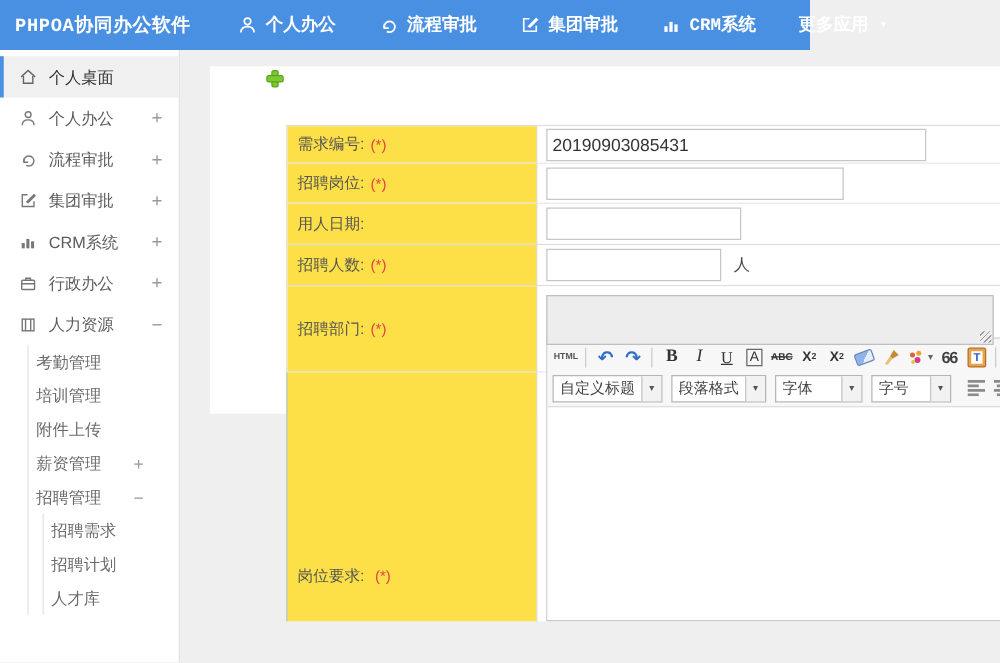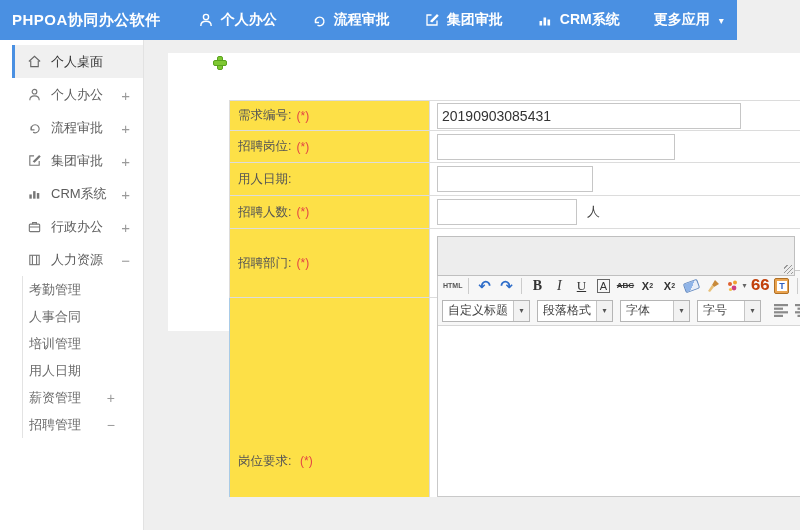--- a/index.html
+++ b/index.html
@@ -2,31 +2,31 @@
 <html><head>
 <meta charset="utf-8">
 <style>
   html,body{margin:0;padding:0;}
   body{
     width:800px;height:530px;overflow:hidden;position:relative;
     background:#efefef;font-family:"Liberation Sans","DejaVu Sans",sans-serif;
     -webkit-font-smoothing:antialiased;
   }
   
-  .topbar{position:absolute;left:0;top:0;width:737px;height:40px;background:#4a90e2;display:flex;align-items:center;z-index:5;}
+  .topbar{position:absolute;left:0;top:0;width:648px;height:40px;background:#4a90e2;display:flex;align-items:center;z-index:5;font-family:Liberation Mono, monospace;}
   .logo{width:185px;padding-left:12px;color:#fff;font-size:15px;font-weight:bold;letter-spacing:.5px;white-space:nowrap;}
   .hamburger{width:18px;height:13px;display:flex;flex-direction:column;justify-content:space-between;cursor:pointer;margin-right:20px;}
   .hamburger span{display:block;height:2.5px;background:#fff;border-radius:1px;}
   .topnav{display:flex;align-items:center;height:40px;}
   .topnav-item{display:flex;align-items:center;gap:7px;padding:0 17px;height:40px;color:#fff;font-size:14px;font-weight:bold;cursor:pointer;white-space:nowrap;}
   .topnav-item svg{display:block;}
   .caret{font-size:10px;margin-left:2px;}
   
   .sidebar{position:absolute;left:0;top:40px;width:143px;height:490px;background:#fff;border-right:1px solid #e2e2e2;overflow:hidden;}
-  .side-item{height:33px;display:flex;align-items:center;padding-left:14px;position:relative;font-size:13px;color:#5c5c5c;cursor:pointer;margin-left:12px;}
+  .side-item{height:33px;display:flex;align-items:center;padding-left:14px;position:relative;font-size:13px;color:#5c5c5c;cursor:pointer;}
   .side-item .sicon{width:16px;height:16px;margin-right:9px;display:flex;align-items:center;justify-content:center;flex:none;}
   .side-item .expand{position:absolute;right:13px;top:50%;transform:translateY(-50%);color:#9a9a9a;font-size:15px;font-weight:300;}
   .side-item.first{margin-top:5px;}
   .side-item.active{background:#f0f0f0;border-left:3px solid #4a90e2;padding-left:11px;color:#333;}
   .submenu{margin-left:22px;border-left:1px solid #e3e3e3;}
   .sub-item{height:27px;display:flex;align-items:center;padding-left:6px;position:relative;font-size:13px;color:#6b6b6b;cursor:pointer;}
   .sub-item .expand{position:absolute;right:28px;top:50%;transform:translateY(-50%);color:#9a9a9a;font-size:14px;font-weight:300;}
   .subsubmenu{margin-left:11px;border-left:1px solid #e3e3e3;}
   .subsub-item{height:27px;display:flex;align-items:center;padding-left:6px;font-size:13px;color:#6b6b6b;cursor:pointer;}
   
@@ -67,21 +67,21 @@
   .html-btn{font-size:7px;font-weight:bold;color:#555;letter-spacing:0;}
   .undo,.redo{color:#2e6dc9;font-size:15px;font-weight:bold;}
   .bold-b{font-family:"Liberation Serif",serif;font-weight:bold;font-size:14px;}
   .italic-i{font-family:"Liberation Serif",serif;font-style:italic;font-size:14px;}
   .under-u{font-family:"Liberation Serif",serif;font-size:13px;text-decoration:underline;}
   .boxa{font-size:11px;border:1px solid #666;padding:0 2px;line-height:12px;}
   .strike{font-size:8px;font-weight:bold;text-decoration:line-through;}
   .supsub{font-size:11px;font-weight:bold;}
   .supsub sup,.supsub sub{font-size:7px;}
   .eraser{width:13px;height:8px;border-radius:2px;background:linear-gradient(135deg,#8fb4e8 0 55%,#e8eef8 55%);border:1px solid #5f87c0;transform:rotate(-20deg);}
-  .quote66{font-family:Liberation Mono, monospace;font-weight:bold;font-size:17px;color:#c2410c;letter-spacing:-1px;}
+  .quote66{font-family:Liberation Sans, sans-serif;font-weight:bold;font-size:13px;color:#404040;letter-spacing:-1px;}
   .pasteT{width:13px;height:14px;background:#e9a34f;border:1px solid #b06f24;border-radius:2px;display:flex;align-items:center;justify-content:center;}
   .pasteT i{font-style:normal;background:#fff;color:#2e5fbf;font-size:9px;font-weight:bold;line-height:10px;padding:0 2px;}
   .tinycaret{font-size:8px;color:#666;margin-left:2px;}
   .eselect{display:flex;align-items:stretch;height:20px;border:1px solid #b5b5b5;background:#fff;margin-right:5px;flex:none;}
   .eselect .val{display:flex;align-items:center;padding:0 5px;font-size:12px;color:#444;white-space:nowrap;}
   .eselect .dd{width:15px;border-left:1px solid #c5c5c5;background:#f2f2f2;display:flex;align-items:center;justify-content:center;font-size:8px;color:#555;}
   .alignicons{display:flex;gap:6px;margin-left:6px;}
   .alignicons svg{display:block;}
   .econtent{height:170px;background:#fff;}
 </style>
@@ -209,35 +209,43 @@
         </svg>
       </span>
     <span>人力资源</span>
     <span class="expand">−</span>
   </div>
   <div class="submenu">
     <div class="sub-item">
         <span>考勤管理</span>
       </div>
     <div class="sub-item">
-        <span>人事合同</span>
-      </div>
-    <div class="sub-item">
         <span>培训管理</span>
       </div>
     <div class="sub-item">
-        <span>用人日期</span>
+        <span>附件上传</span>
       </div>
     <div class="sub-item">
       <span>薪资管理</span>
       <span class="expand">+</span>
     </div>
     <div class="sub-item">
       <span>招聘管理</span>
       <span class="expand">−</span>
+    </div>
+    <div class="subsubmenu">
+      <div class="subsub-item">
+          <span>招聘需求</span>
+        </div>
+      <div class="subsub-item">
+          <span>招聘计划</span>
+        </div>
+      <div class="subsub-item">
+          <span>人才库</span>
+        </div>
     </div>
   </div>
 </div>
 
 <div class="panel"></div>
 
 <div class="page-title">
   <span class="plus-icon"></span>
 </div>
 

